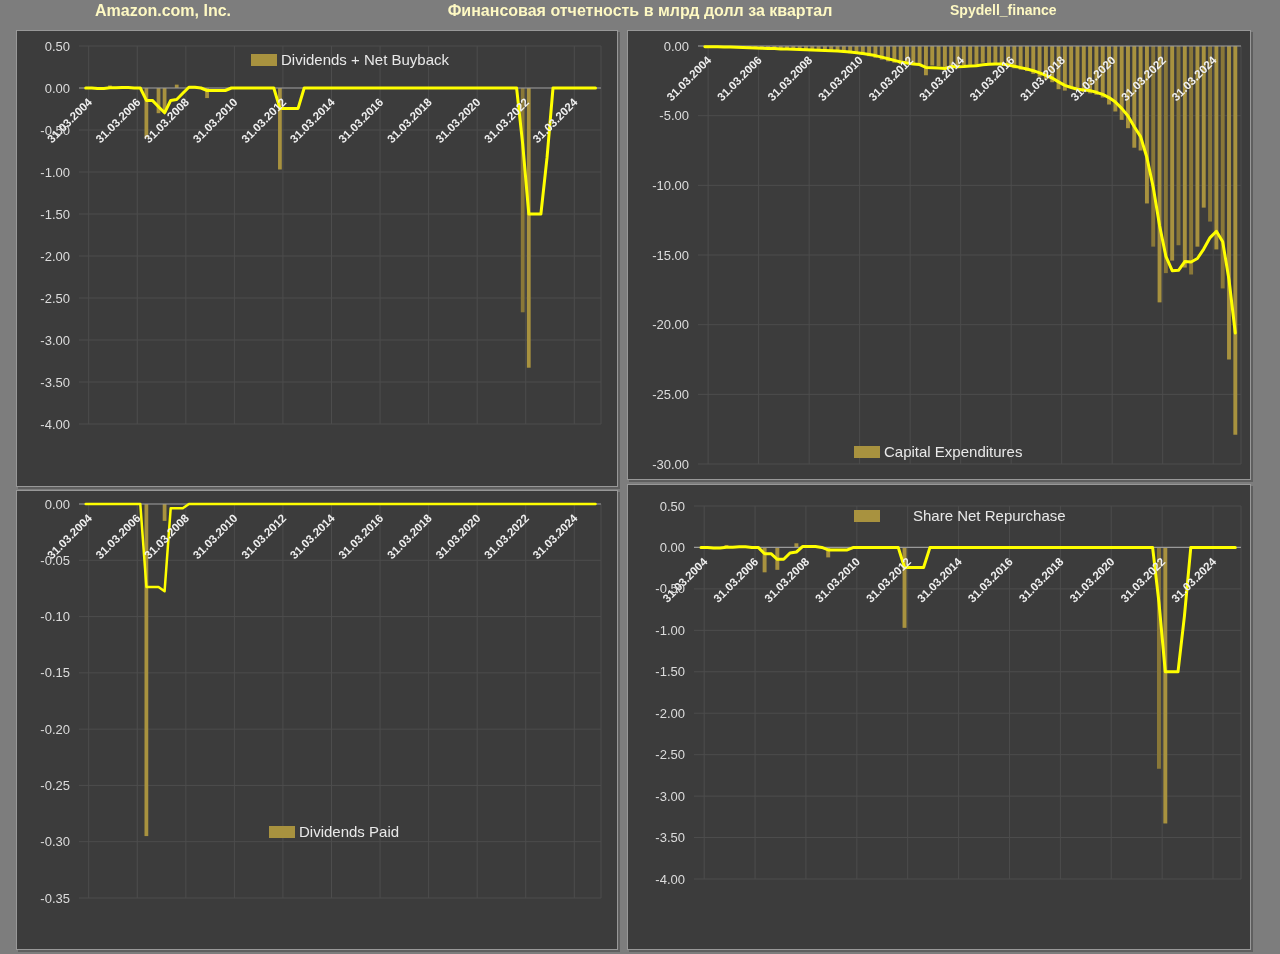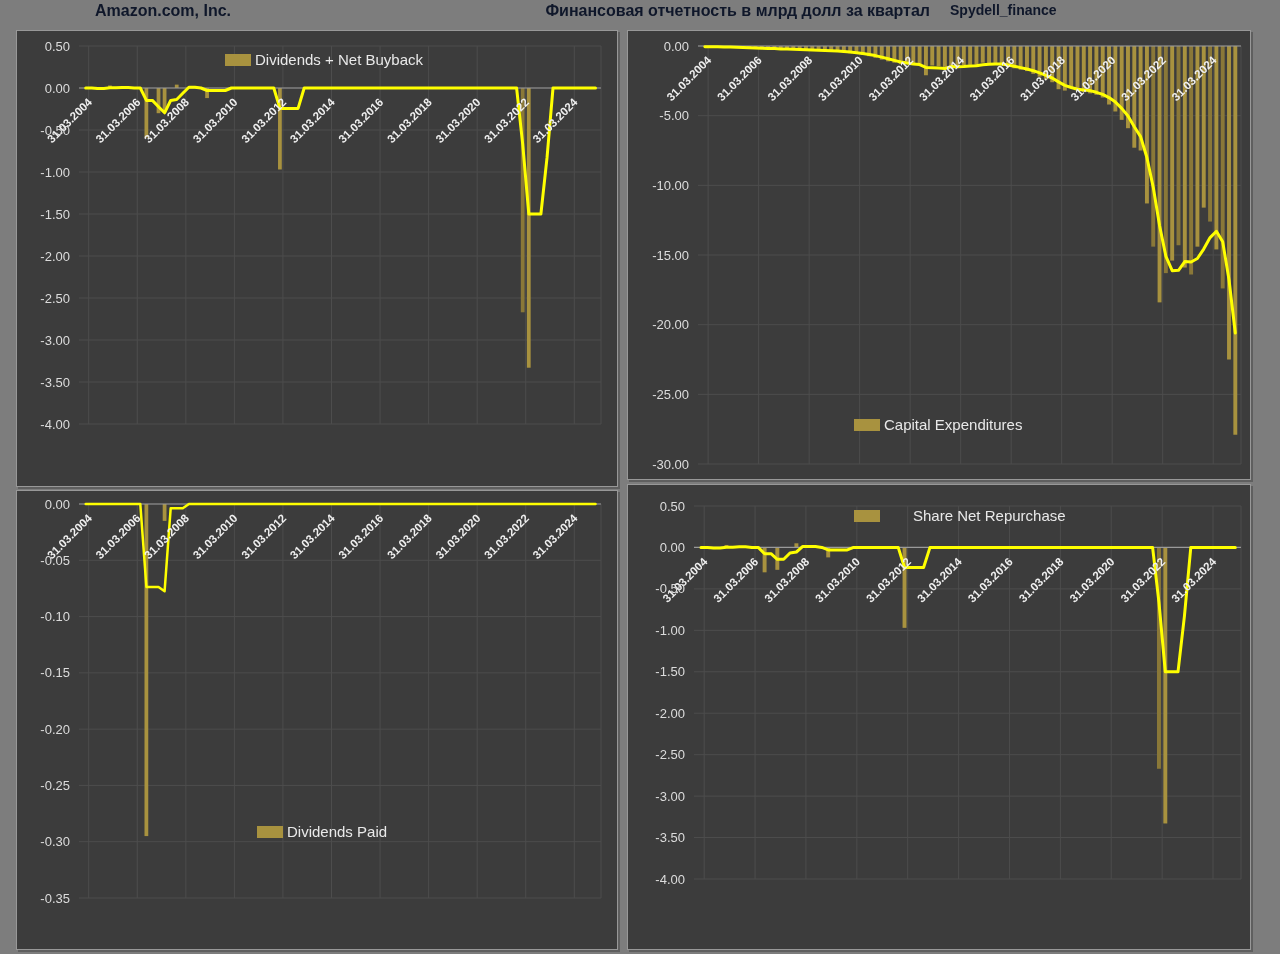--- a/index.html
+++ b/index.html
@@ -2,44 +2,44 @@
 <html><head>
 <meta charset="utf-8">
 <style>
   html,body{margin:0;padding:0;}
   body{
     width:1280px;height:954px;
     background:#7d7d7d;
     font-family:"Liberation Sans", sans-serif;
     position:relative;overflow:hidden;
   }
-  .hdr{position:absolute;top:2px;font-weight:bold;color:#0f172a;white-space:nowrap;}
+  .hdr{position:absolute;top:2px;font-weight:bold;color:#fef9c3;white-space:nowrap;}
   .hdr-company{left:95px;font-size:16px;}
-  .hdr-title{left:350px;width:580px;text-align:right;font-size:16px;}
+  .hdr-title{left:350px;width:580px;text-align:center;font-size:16px;}
   .hdr-brand{left:950px;font-size:14px;}
   .panel{
     position:absolute;
     background:#3c3c3c;
     border:1px solid #989898;
     box-shadow:2px 2px 0 rgba(40,40,40,.35);
     box-sizing:border-box;
   }
   #panel-tl{left:16px;top:30px;width:602px;height:457px;}
   #panel-tr{left:627px;top:30px;width:624px;height:450px;}
   #panel-bl{left:16px;top:490px;width:602px;height:460px;}
   #panel-br{left:627px;top:484px;width:624px;height:466px;}
   .panel svg{position:absolute;left:0;top:0;}
   .legend{
     position:absolute;display:flex;align-items:center;gap:4px;
     color:#e9e9e9;font-size:15px;white-space:nowrap;
   }
   .legend .swatch{width:26px;height:12px;background:#a8923f;display:inline-block;}
-  .lg-tl{left:208px;top:20px;}
-  .lg-tr{left:226px;top:385px;}
-  .lg-bl{left:240px;top:332px;}
+  .lg-tl{left:234px;top:20px;}
+  .lg-tr{left:226px;top:412px;}
+  .lg-bl{left:252px;top:332px;}
   .lg-br{left:226px;top:22px;gap:33px;}
 </style>
 </head>
 <body>
 
 <div class="hdr hdr-company">Amazon.com, Inc.</div>
 <div class="hdr hdr-title">Финансовая отчетность в млрд долл за квартал</div>
 <div class="hdr hdr-brand">Spydell_finance</div>
 
 <div class="panel" id="panel-tl">

